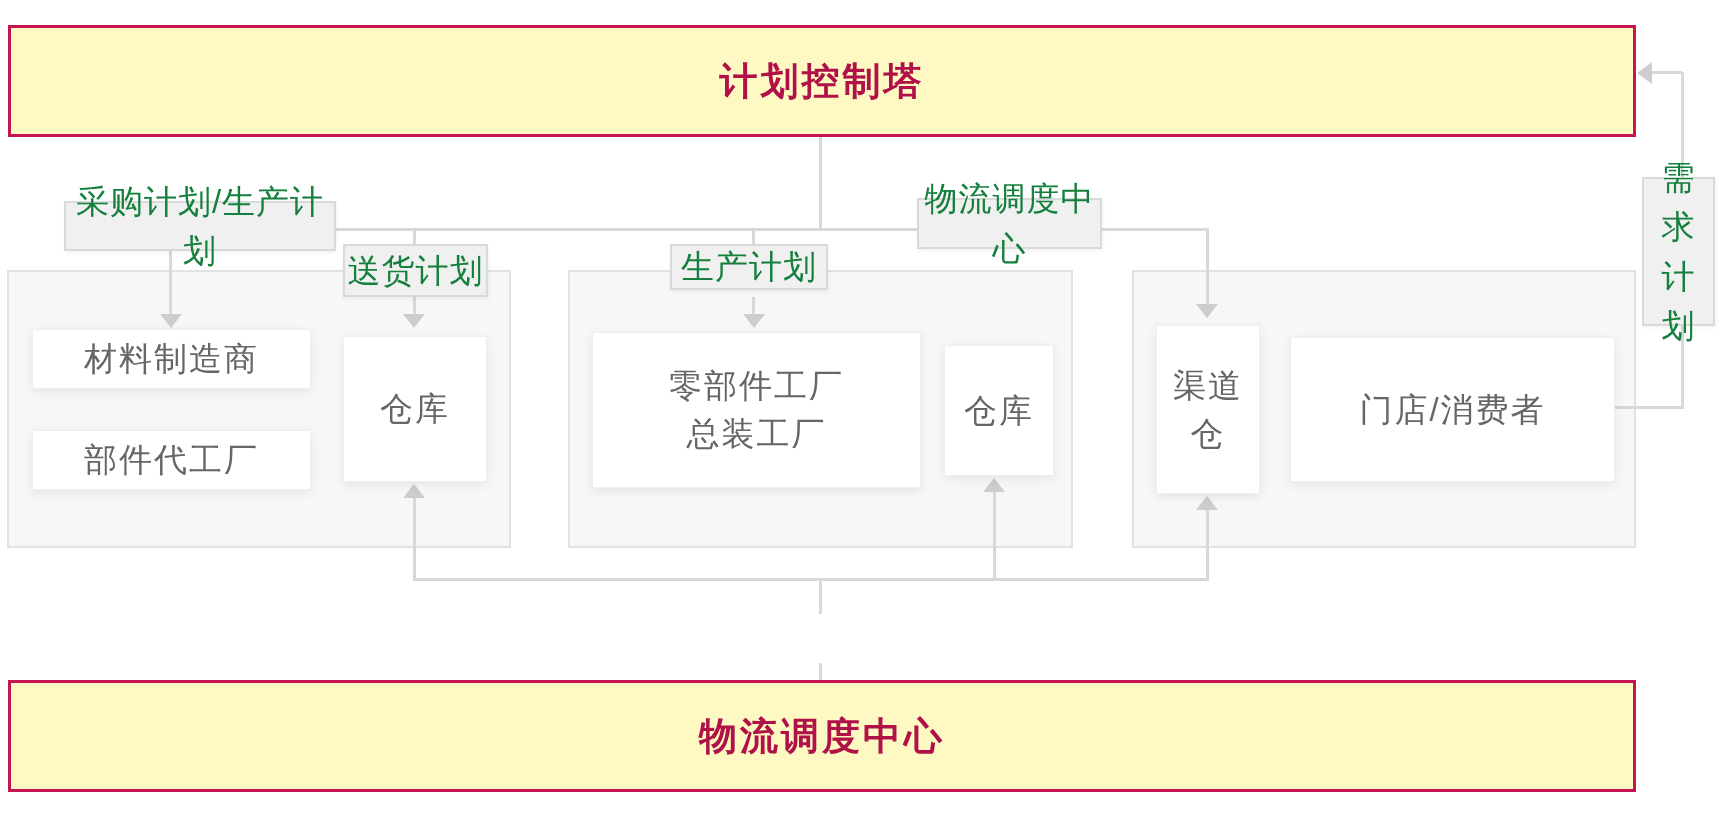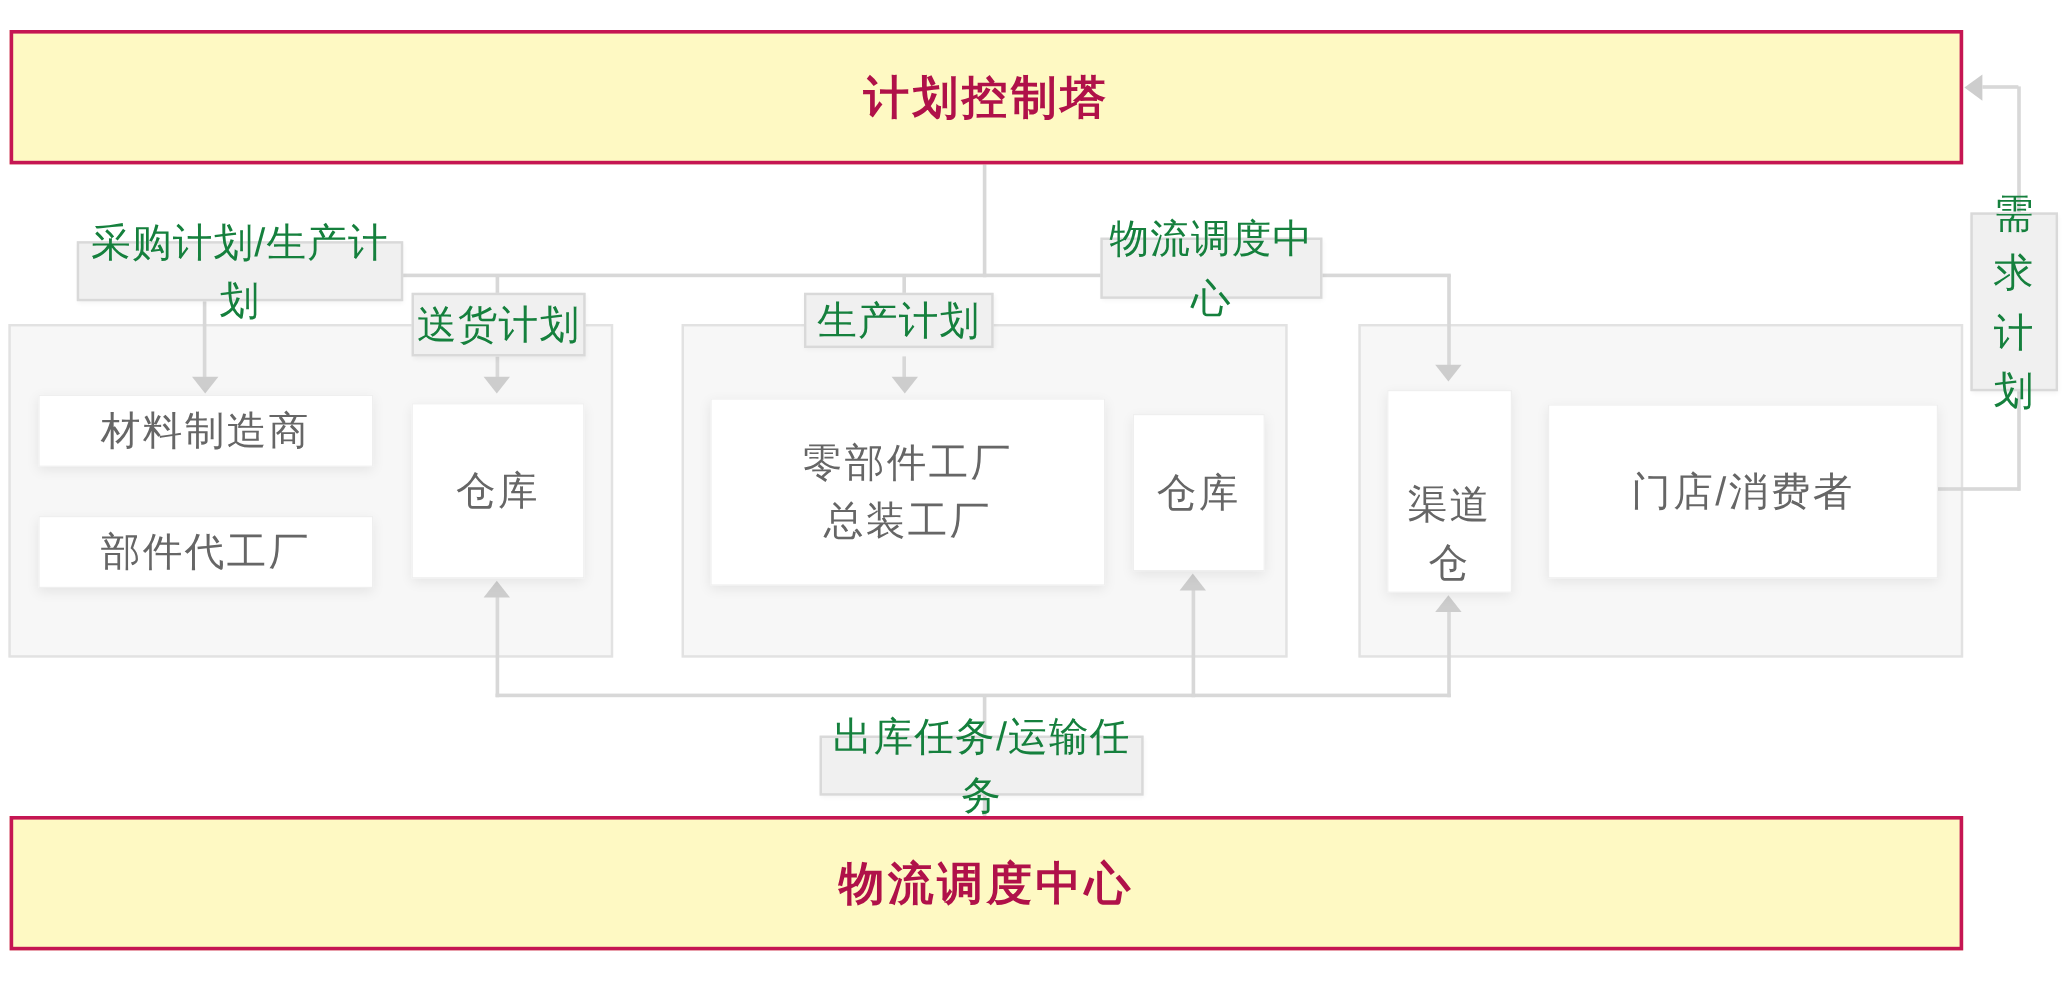--- a/index.html
+++ b/index.html
@@ -86,21 +86,21 @@
   <div class="node" style="left:343px;top:336px;width:144px;height:146px;">
     <span>仓库</span>
   </div>
   <div class="node" style="left:592px;top:332px;width:329px;height:156px;">
     <span>零部件工厂</span>
     <span>总装工厂</span>
   </div>
   <div class="node" style="left:944px;top:345px;width:110px;height:131px;">
     <span>仓库</span>
   </div>
-  <div class="node" style="left:1156px;top:325px;width:104px;height:169px;padding:0 15px;justify-content:flex-end;">
+  <div class="node" style="left:1156px;top:325px;width:104px;height:169px;padding:0 15px;">
     <span class="wrapcjk">渠道仓</span>
   </div>
   <div class="node" style="left:1290px;top:337px;width:325px;height:145px;">
     <span>门店/消费者</span>
   </div>
 
   <div class="plan-label" style="left:64px;top:201px;width:272px;height:50px;">
     <span>采购计划/生产计划</span>
   </div>
   <div class="plan-label" style="left:343px;top:244px;width:145px;height:53px;">
@@ -108,23 +108,20 @@
   </div>
   <div class="plan-label" style="left:670px;top:244px;width:158px;height:46px;">
     <span>生产计划</span>
   </div>
   <div class="plan-label" style="left:917px;top:198px;width:185px;height:51px;">
     <span>物流调度中心</span>
   </div>
   <div class="plan-label" style="left:1642px;top:177px;width:73px;height:149px;padding:0 8px;">
     <span class="wrapcjk">需求计划</span>
   </div>
-  <div class="plan-label" style="left:683px;top:613px;width:270px;height:50px;">
-    <span>出库任务/运输任务</span>
-  </div>
 
   <div class="redbox" style="left:8px;top:25px;width:1628px;height:112px;">
     <span class="title">计划控制塔</span>
   </div>
   <div class="redbox" style="left:8px;top:680px;width:1628px;height:112px;">
     <span class="title">物流调度中心</span>
   </div>
 
 </div>
 

